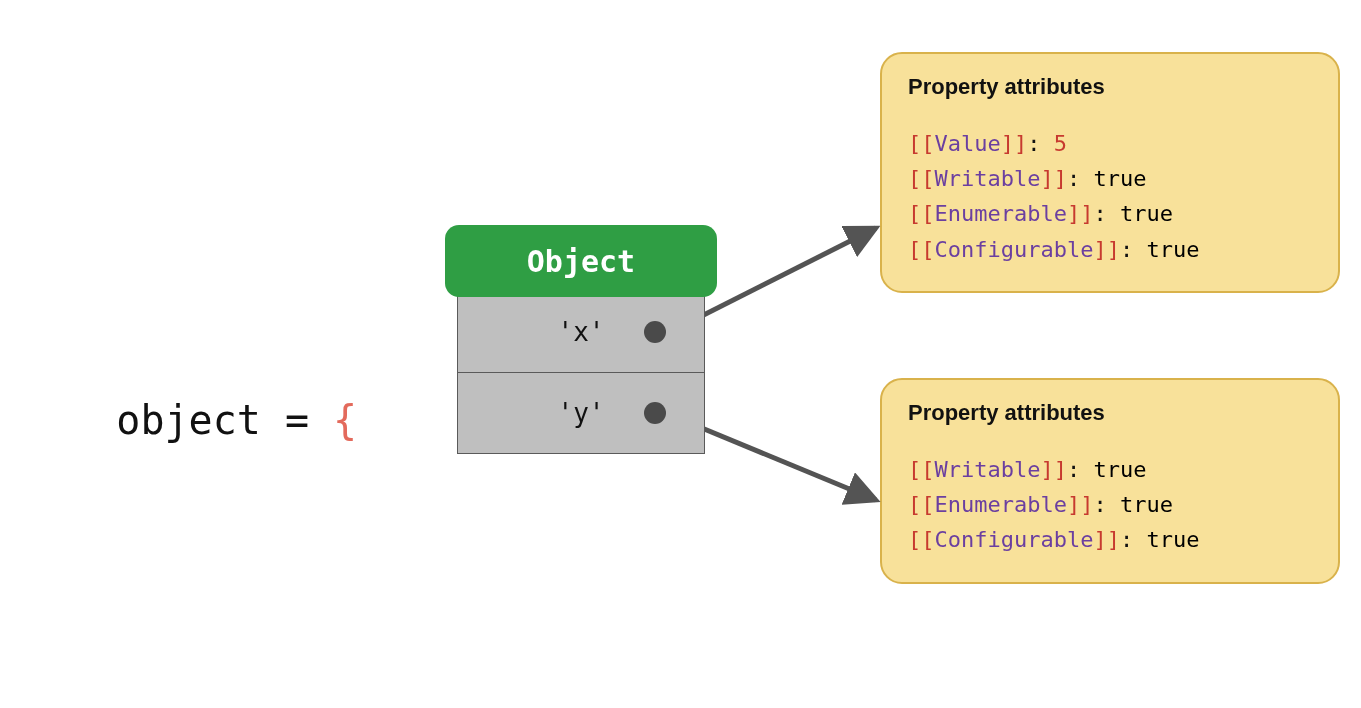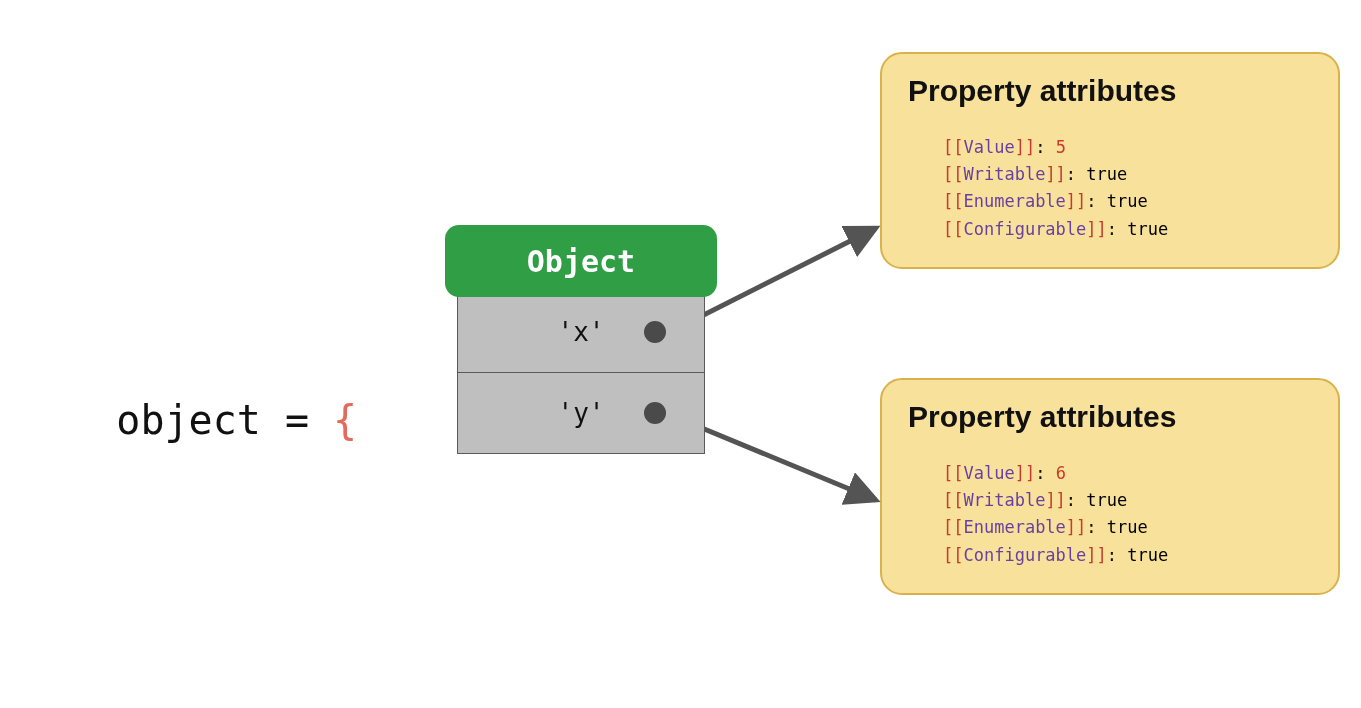--- a/index.html
+++ b/index.html
@@ -85,29 +85,28 @@
     width: 460px;
     background: #f8e19a;
     border: 2px solid #d9b24b;
     border-radius: 22px;
     padding: 20px 26px 24px 26px;
   }
   .attr-panel.p1 { top: 52px; }
   .attr-panel.p2 { top: 378px; }
   .attr-title {
     font-weight: 700;
-    font-size: 30px;
+    font-size: 22px;
     margin-bottom: 26px;
     color: #111;
   }
   .attr-line {
-    font-size: 17px;
+    font-size: 22px;
     line-height: 1.6;
     white-space: pre;
-    margin-left: 35px;
   }
   .t-br   { color: #c73a2f; }  
   .t-name { color: #6b3fa0; }  
   .t-colon{ color: #111; }
   .t-true { color: #000000; }  
 
   
   svg.arrows {
     position: absolute;
     left: 0; top: 0;
@@ -149,21 +148,20 @@
     <div class="attr-line"><span class="t-br">[[</span><span class="t-name">Value</span><span class="t-br">]]</span><span class="t-colon">: </span><span class="t-br">5</span></div>
     <div class="attr-line"><span class="t-br">[[</span><span class="t-name">Writable</span><span class="t-br">]]</span><span class="t-colon">: </span><span class="t-true">true</span></div>
     <div class="attr-line"><span class="t-br">[[</span><span class="t-name">Enumerable</span><span class="t-br">]]</span><span class="t-colon">: </span><span class="t-true">true</span></div>
     <div class="attr-line"><span class="t-br">[[</span><span class="t-name">Configurable</span><span class="t-br">]]</span><span class="t-colon">: </span><span class="t-true">true</span></div>
   </div>
 </div>
 
 <div class="attr-panel p2">
   <div class="attr-title">Property attributes</div>
   <div class="mono">
-    <div class="attr-line"><span class="t-br">[[</span><span class="t-name">Value</span><span class="t-br">]]</span><span class="t-colon">: </span><span class="t-br">6</span></div>
     <div class="attr-line"><span class="t-br">[[</span><span class="t-name">Writable</span><span class="t-br">]]</span><span class="t-colon">: </span><span class="t-true">true</span></div>
     <div class="attr-line"><span class="t-br">[[</span><span class="t-name">Enumerable</span><span class="t-br">]]</span><span class="t-colon">: </span><span class="t-true">true</span></div>
     <div class="attr-line"><span class="t-br">[[</span><span class="t-name">Configurable</span><span class="t-br">]]</span><span class="t-colon">: </span><span class="t-true">true</span></div>
   </div>
 </div>
 
 <svg class="arrows">
   <defs>
     <marker id="arrowhead" markerWidth="7" markerHeight="7" refX="6" refY="3.5" orient="auto">
       <polygon points="0 0, 7 3.5, 0 7" fill="#545454"></polygon>

